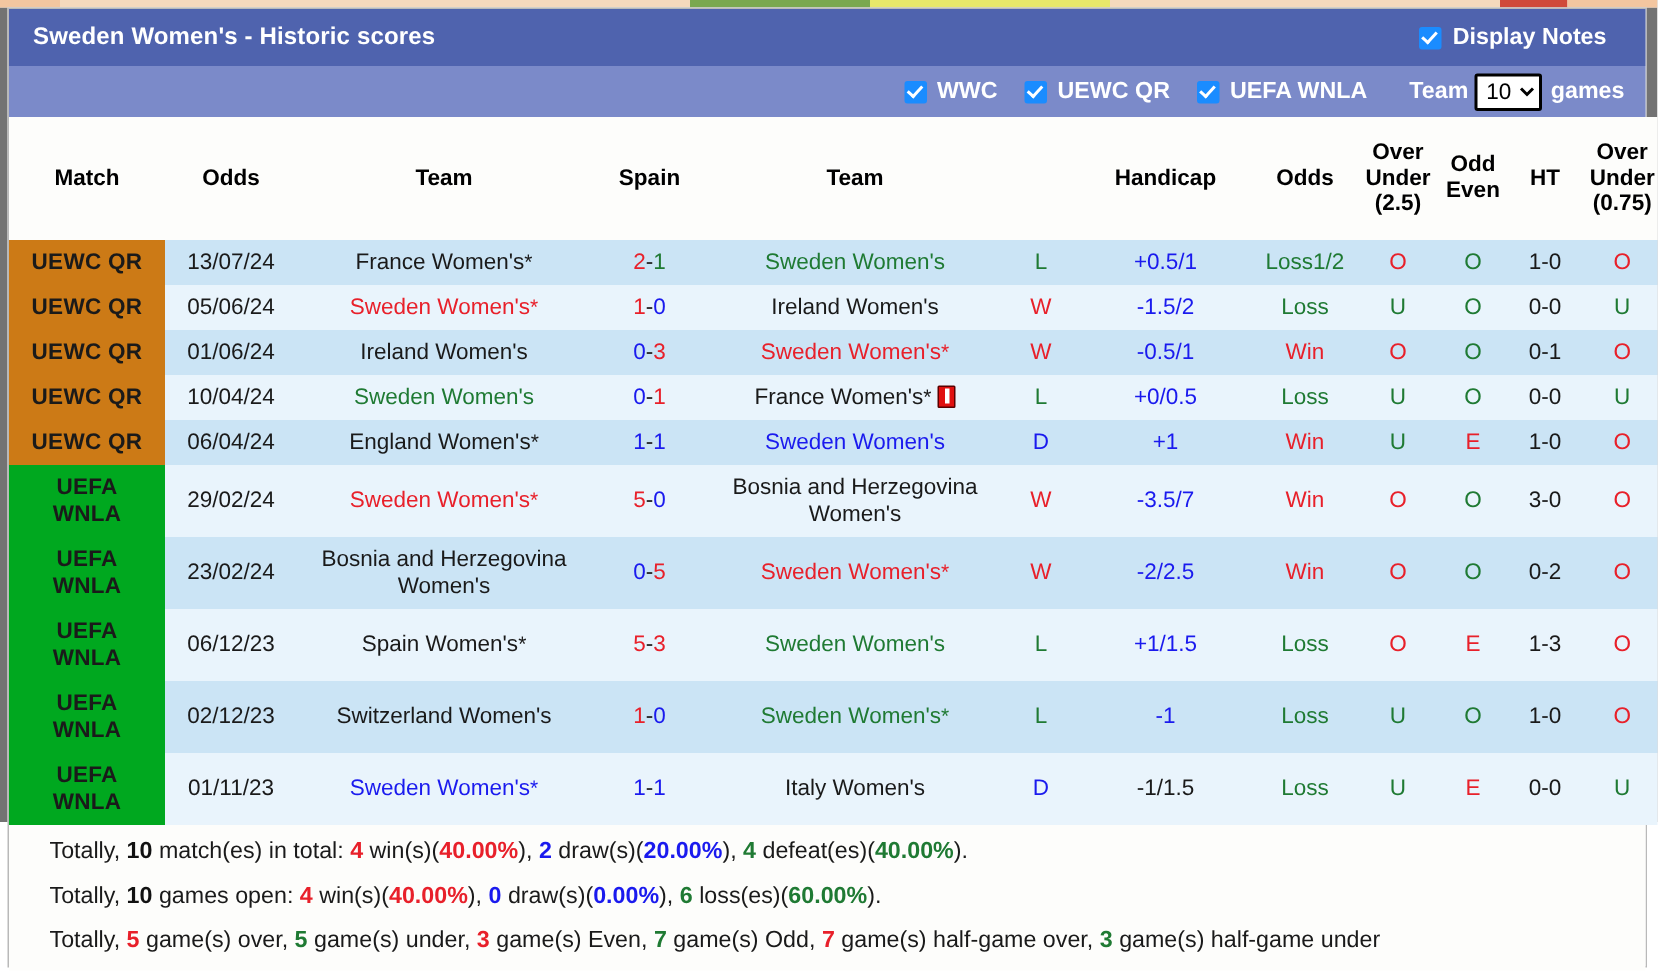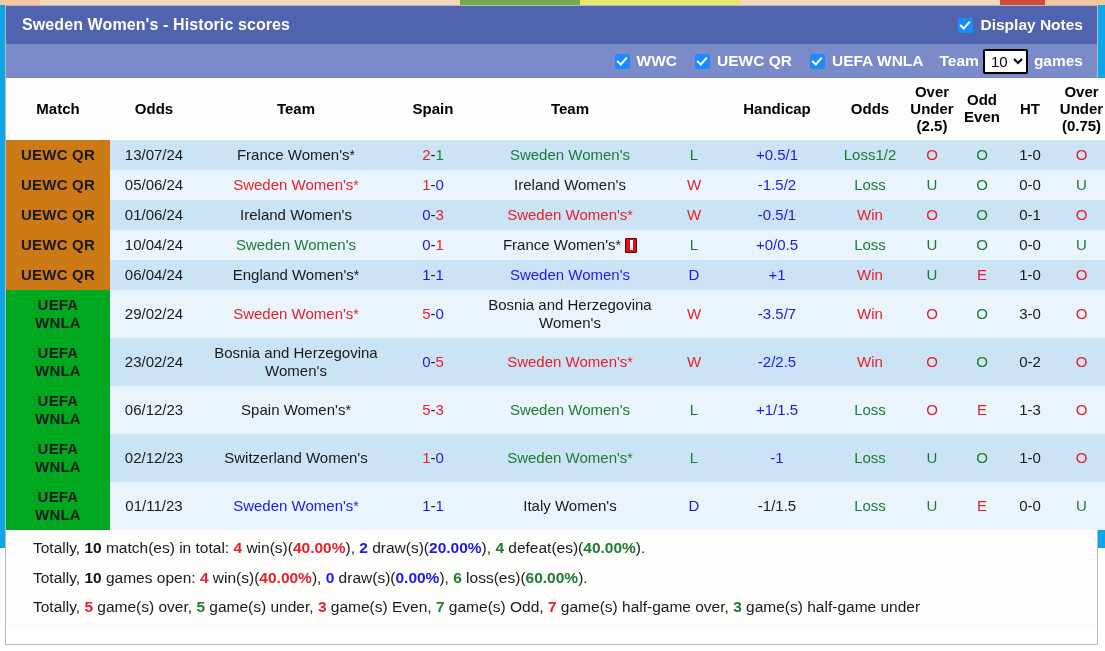--- a/index.html
+++ b/index.html
@@ -10,21 +10,21 @@
   body {
     width: 1105px;
     height: 651px;
     font-family: "Liberation Sans", sans-serif;
     overflow: hidden;
   }
   .page {
     width: 1105px;
     height: 548px;
     position: relative;
-    background: #0ea5e9;
+    background: #737373;
   }
   
   .top-strip {
     position: absolute;
     top: 0; left: 0;
     width: 1105px; height: 5px;
     background: #fff;
   }
   .top-strip .s1 { position:absolute; left:0;   top:0; width:40px;  height:5px; background:#f3c6a0; }
   .top-strip .s2 { position:absolute; left:40px;top:0; width:420px; height:5px; background:#f6d9bd; }
@@ -72,21 +72,21 @@
   }
   .chk-group {
     display: flex;
     align-items: center;
     gap: 7px;
     margin-right: 18px;
     color: #ffffff;
     font-size: 15.5px;
     font-weight: bold;
   }
-  .chk-group:last-of-type { margin-right: 0; }
+  .chk-group:last-of-type { margin-right: 12px; }
   .cb {
     width: 15px; height: 15px;
     background: #1a8cff;
     border-radius: 2px;
     position: relative;
     flex: 0 0 auto;
     display: inline-block;
   }
   .cb::after {
     content: "";
@@ -116,21 +116,21 @@
   
   table.scores {
     width: 100%;
     border-collapse: collapse;
     table-layout: fixed;
   }
   table.scores th {
     font-size: 15px;
     font-weight: bold;
     color: #000;
-    padding: 6px 2px;
+    padding: 16px 2px;
     background: #fdfdfb;
     line-height: 1.12;
     vertical-align: middle;
   }
   table.scores td {
     font-size: 15px;
     text-align: center;
     padding: 6px 2px;
     color: #1a1a1a;
     line-height: 1.2;

